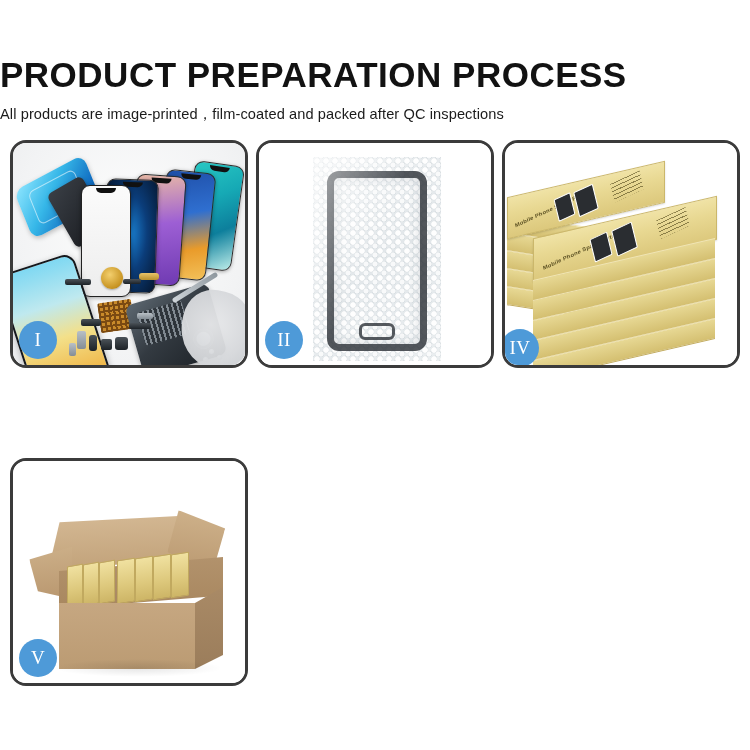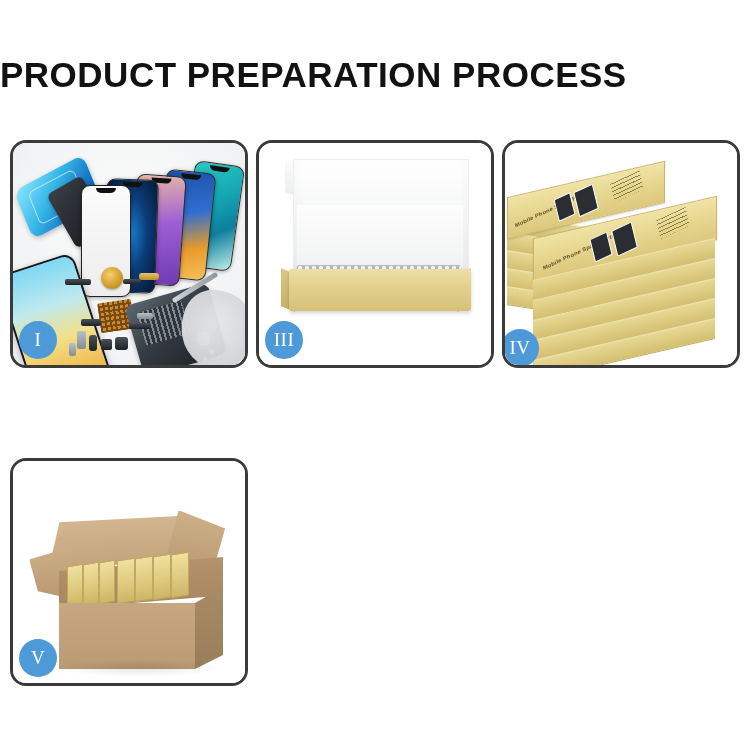--- a/index.html
+++ b/index.html
@@ -425,20 +425,21 @@
     background: radial-gradient(ellipse at center, rgba(0,0,0,.10), rgba(0,0,0,0) 70%);
   }
 </style>
 </head>
 <body>
 
 <div class="page">
 
   <div class="header">
     <h1 class="title">PRODUCT PREPARATION PROCESS</h1>
+    <p class="subtitle">All products are image-printed，film-coated and packed after QC inspections</p>
   </div>
 
   <div class="grid">
 
     <div class="panel">
       <div class="panel-stage">
         <div class="p1-bg"></div>
 
         <div class="p1-blue-film"></div>
         <div class="p1-dark-phone"></div>
@@ -479,35 +480,33 @@
         <div class="screw" style="left:196px;top:206px;"></div>
         <div class="screw" style="left:204px;top:212px;"></div>
         <div class="screw" style="left:190px;top:214px;"></div>
 
         <div class="p1-hand"></div>
         <div class="p1-tool"></div>
       </div>
       <div class="badge">I</div>
     </div>
 
-
     <div class="panel">
       <div class="panel-stage">
-        <div class="p3-bg"></div>
-        <div class="p3-lid-flapL"></div>
-        <div class="p3-lid-flapR"></div>
-        <div class="p3-lid-back"></div>
-        <div class="p3-foam"></div>
-        <div class="p3-tray-left"></div>
-        <div class="p3-tray-right"></div>
-        <div class="p3-item"></div>
-        <div class="p3-tray"></div>
+        <div class="p2-bg"></div>
+        <div class="p2-bubble">
+          <div class="p2-screen">
+            <div class="p2-home"></div>
+          </div>
+          <div class="p2-gloss"></div>
+        </div>
       </div>
-      <div class="badge">III</div>
+      <div class="badge">II</div>
     </div>
+
 
     <div class="panel">
       <div class="panel-stage">
         <div class="p4-bg"></div>
 
         <div class="stackedge" style="left:2px;top:78px;width:86px;height:17px;transform:skewY(9deg);"></div>
         <div class="stackedge" style="left:2px;top:96px;width:86px;height:17px;transform:skewY(9deg);"></div>
         <div class="stackedge" style="left:2px;top:114px;width:86px;height:17px;transform:skewY(9deg);"></div>
         <div class="stackedge" style="left:2px;top:132px;width:86px;height:17px;transform:skewY(9deg);"></div>
         <div class="stackedge" style="left:2px;top:150px;width:86px;height:17px;transform:skewY(9deg);"></div>

